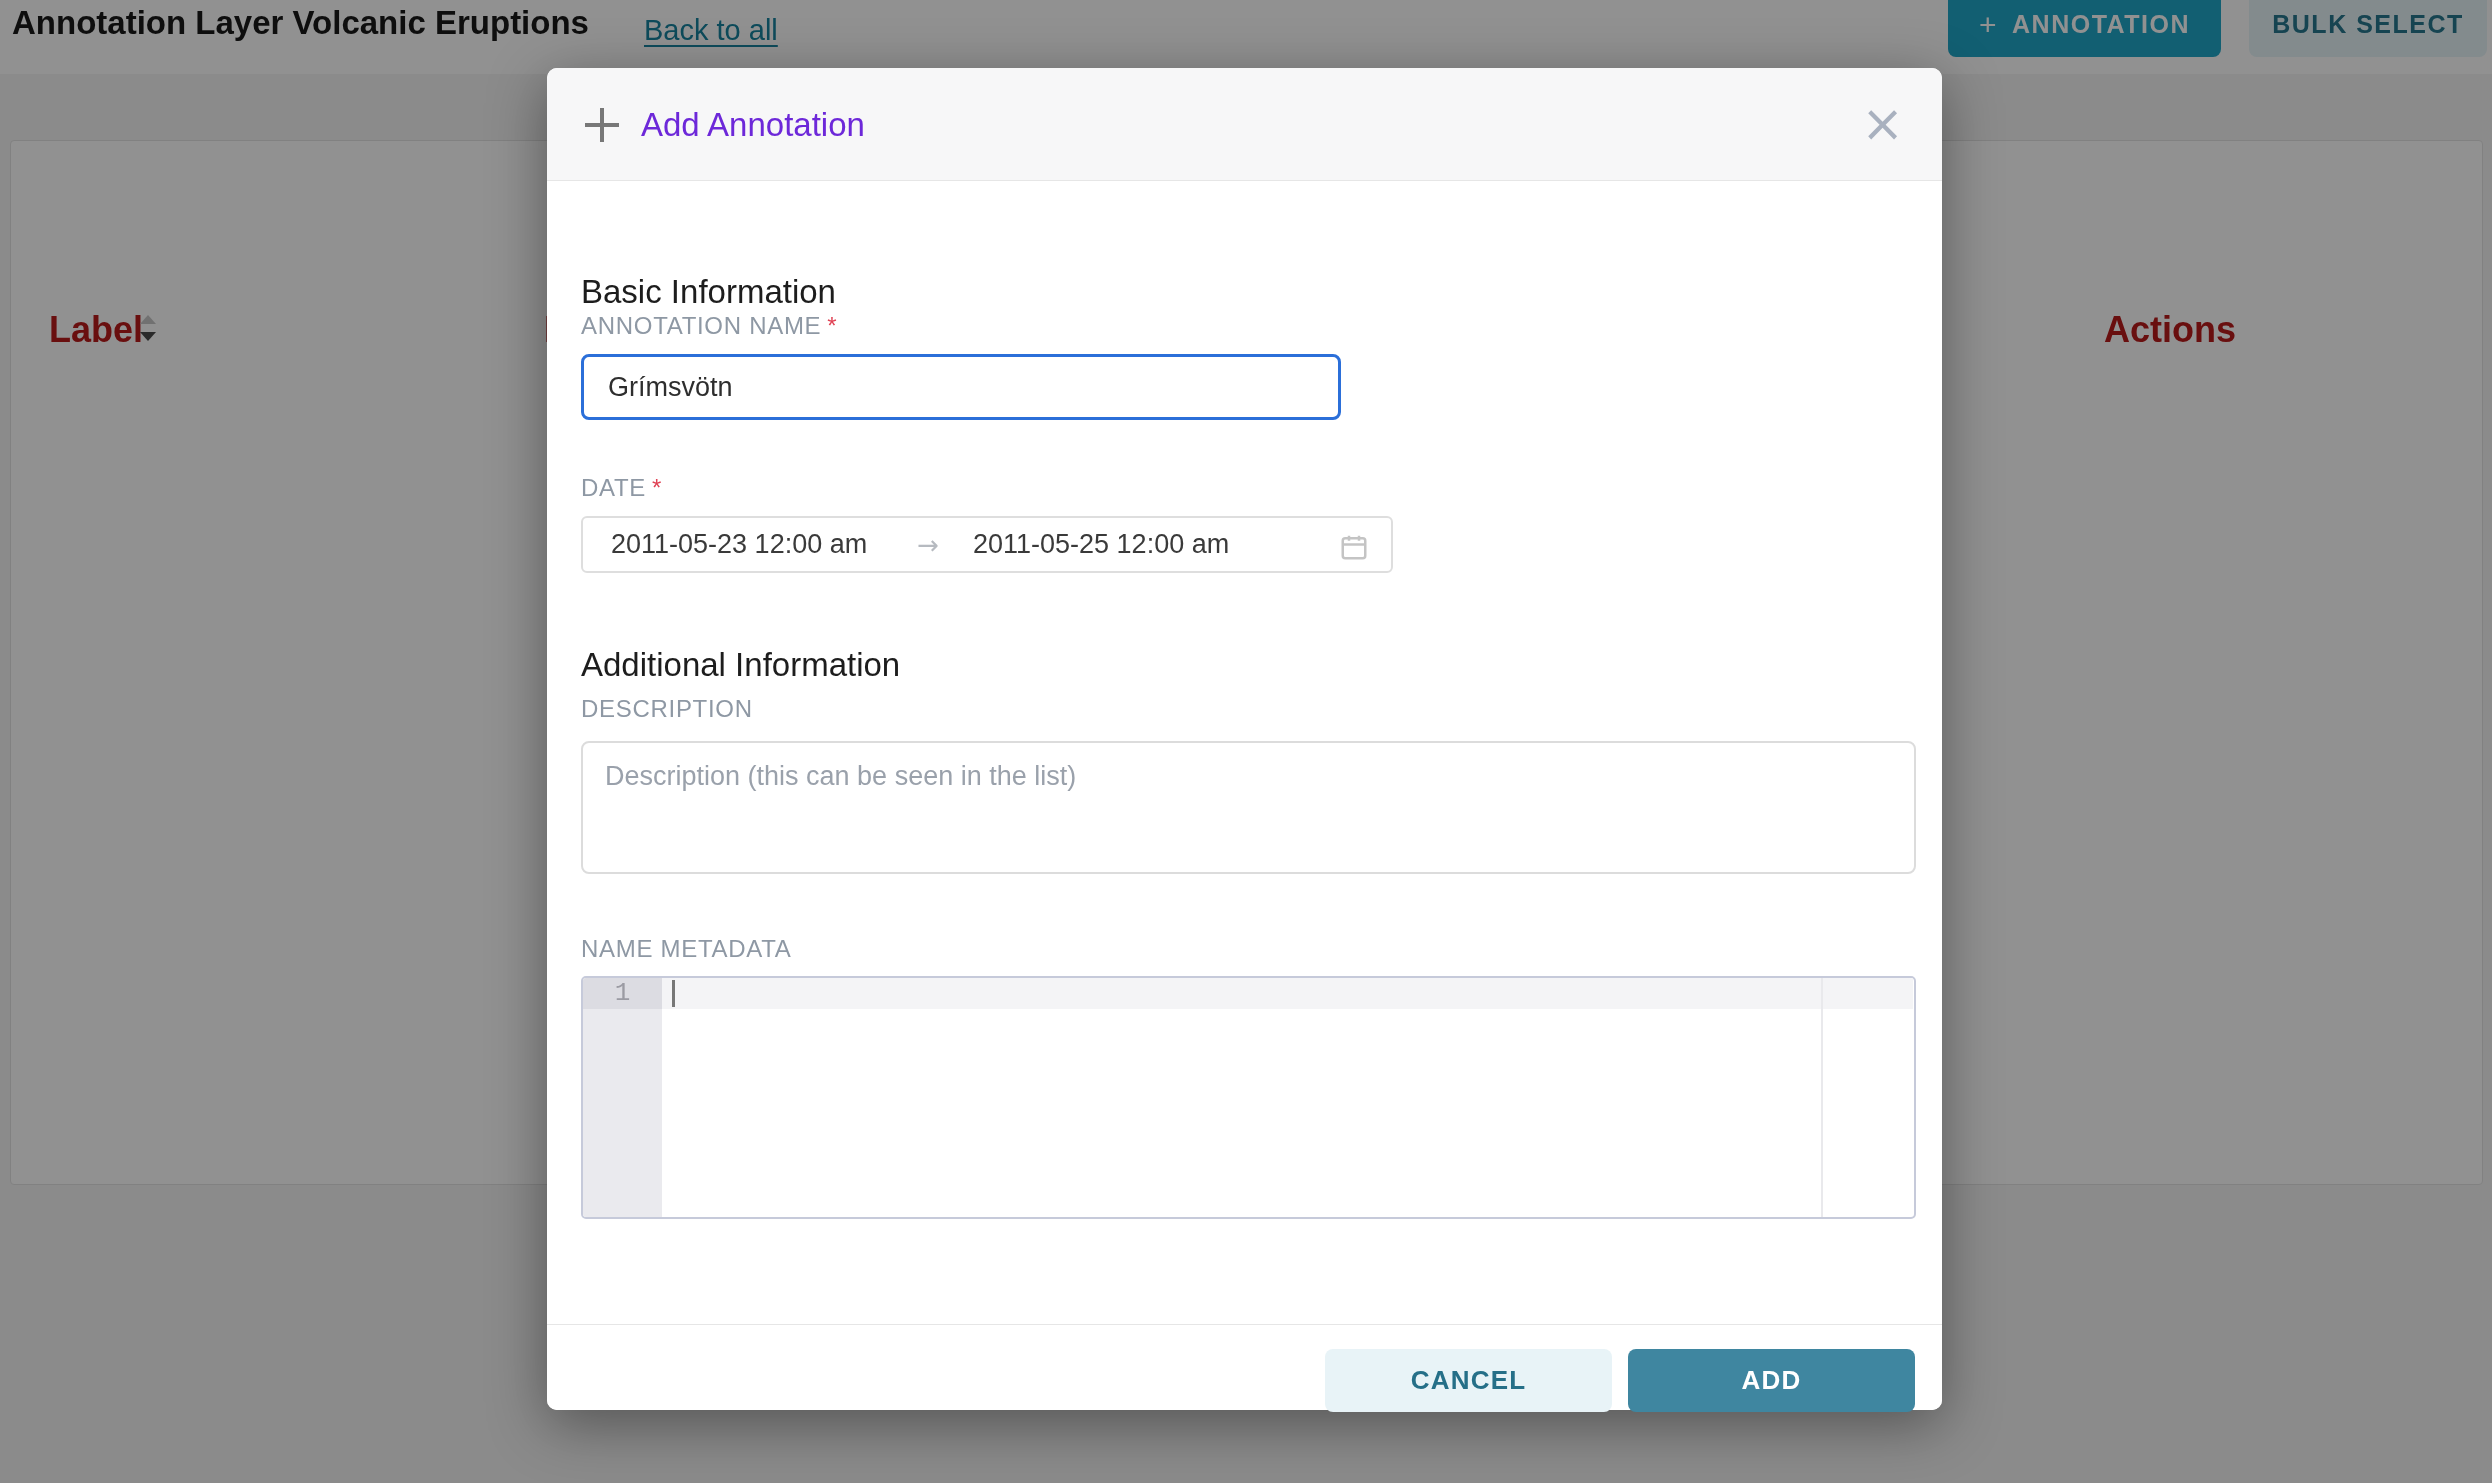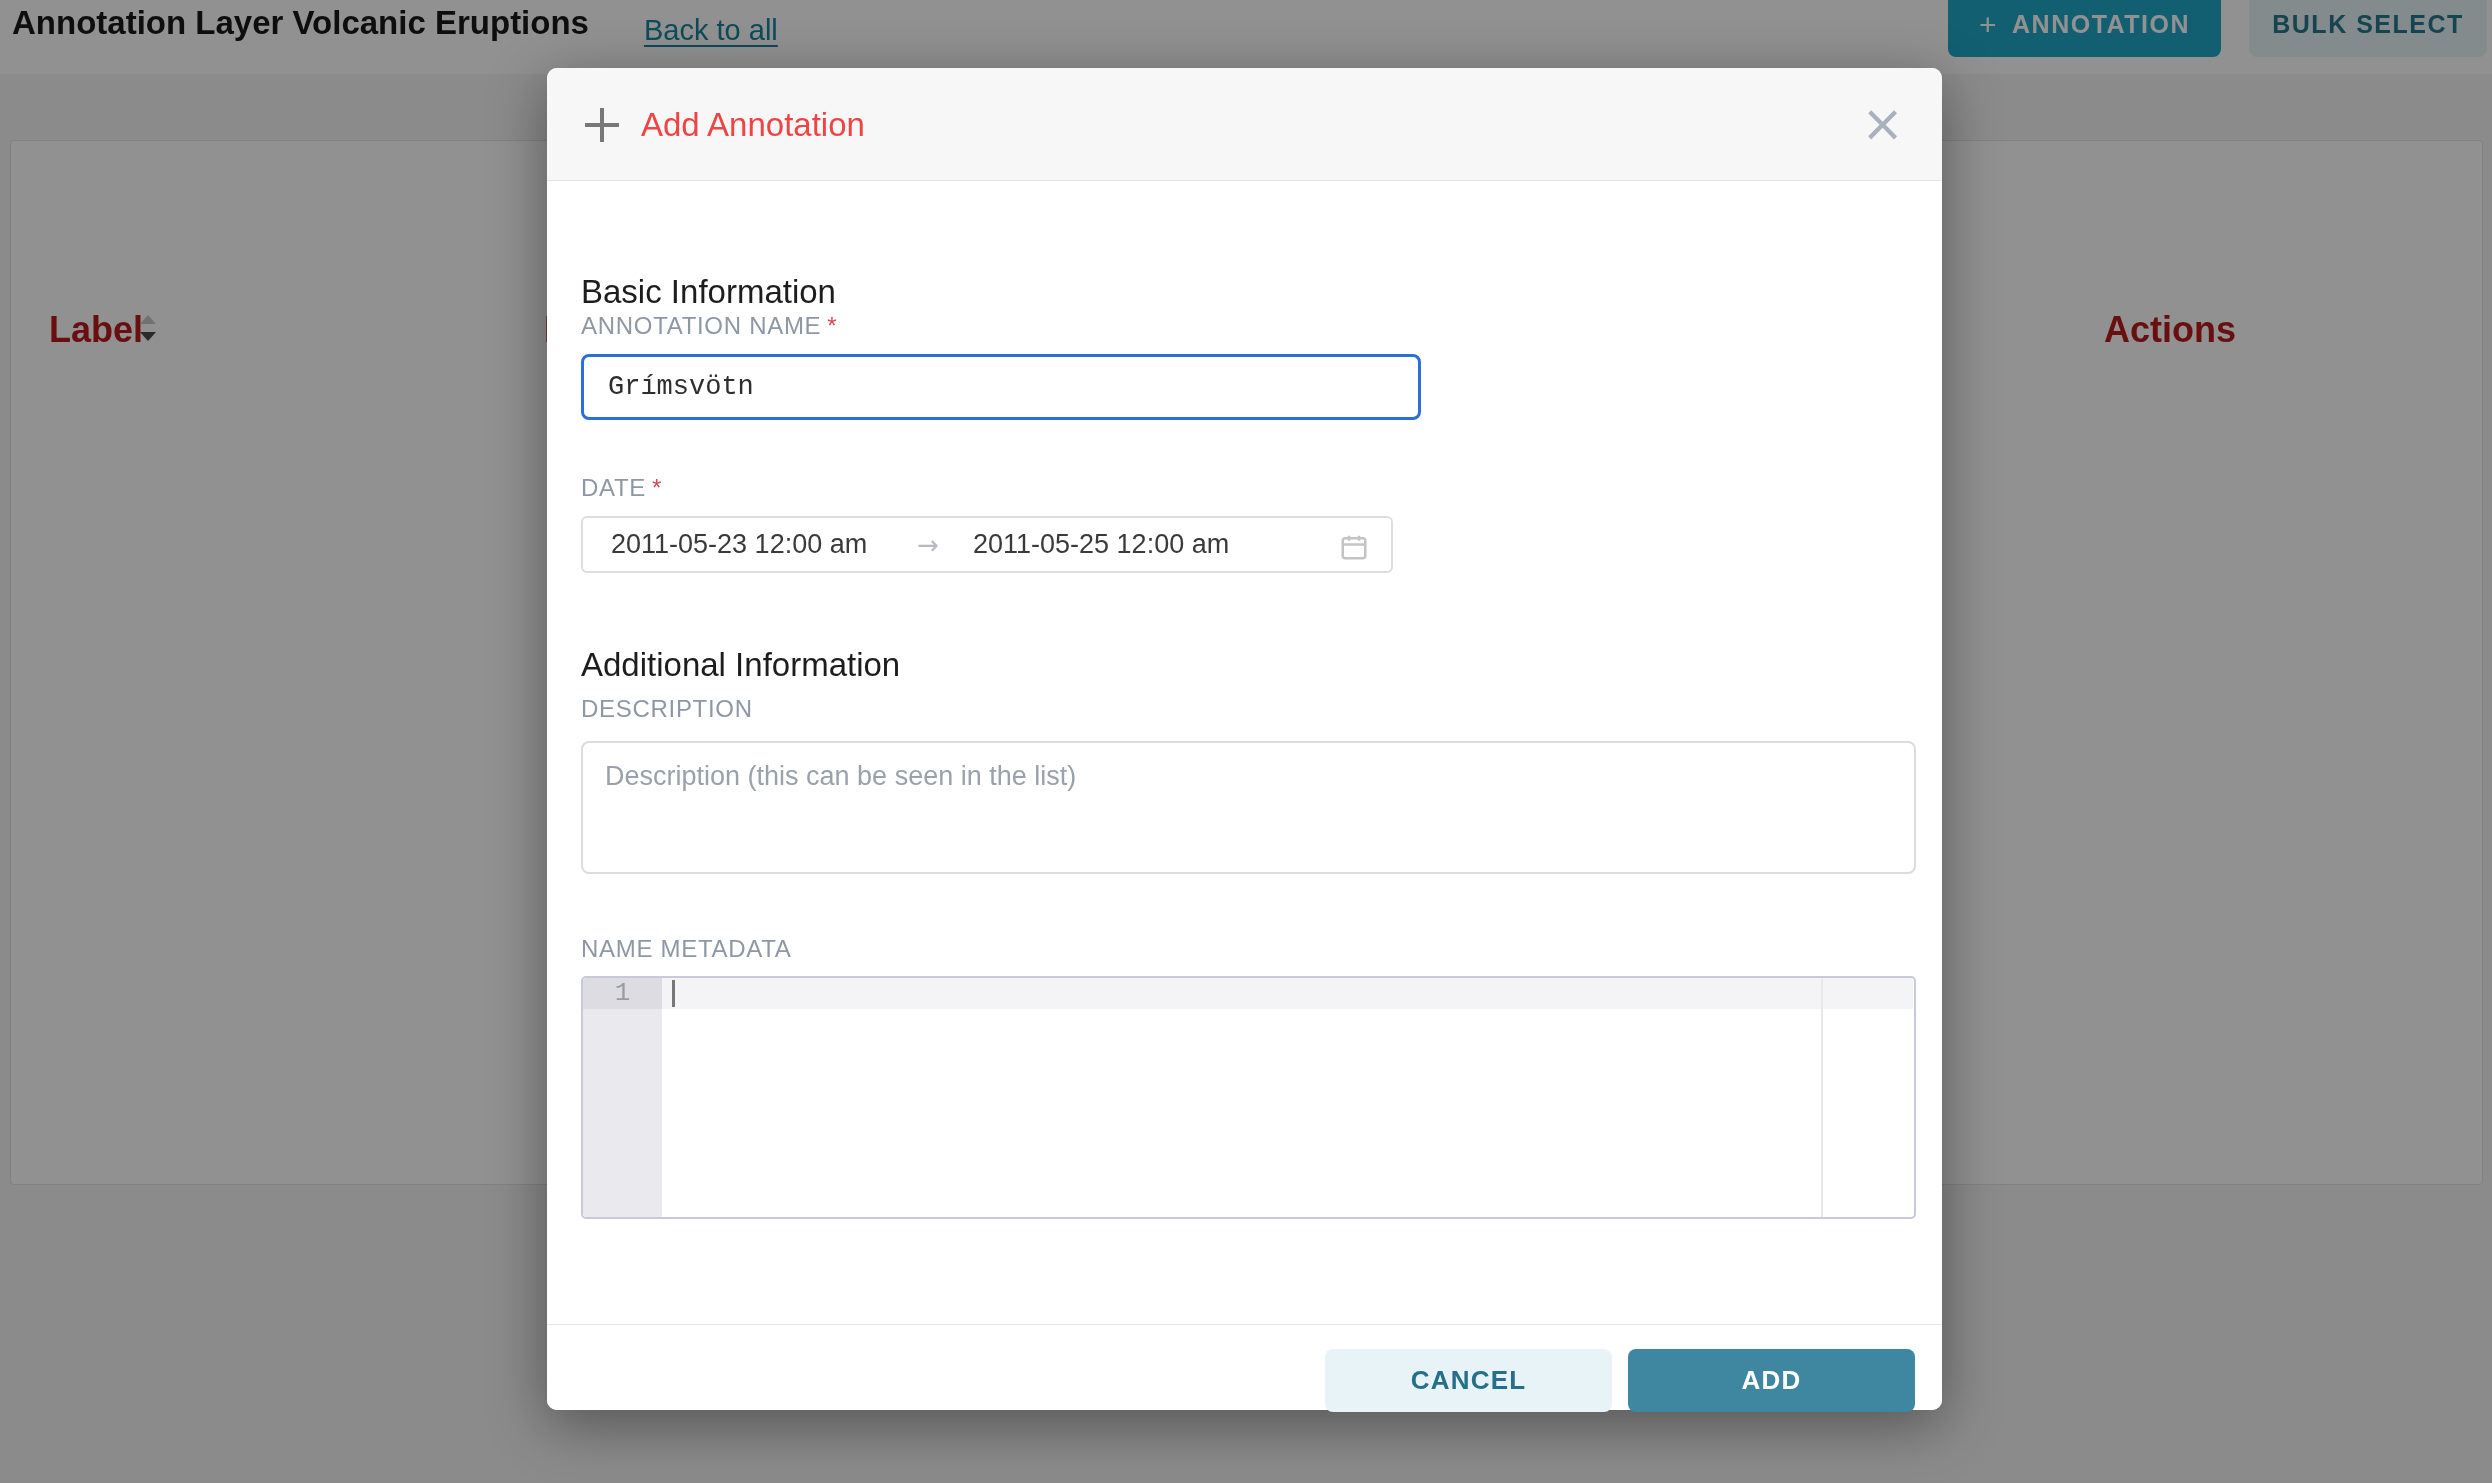--- a/index.html
+++ b/index.html
@@ -35,39 +35,39 @@
 
   
   .modal { position:absolute; left:547px; top:68px; width:1395px; height:1342px; z-index:10;
     background:#ffffff; border-radius:10px; box-shadow:0 14px 59px rgba(0,0,0,0.40); }
   .modal-header { position:absolute; left:0; top:0; width:1395px; height:113px;
     background:#f7f7f8; border-bottom:1px solid #e6e6e6; border-radius:10px 10px 0 0; }
   .modal-plus { position:absolute; left:38px; top:40px; width:34px; height:34px; color:#787878; }
   .modal-plus .h { position:absolute; left:0; top:15px; width:34px; height:4px; background:currentColor; }
   .modal-plus .v { position:absolute; left:15px; top:0; width:4px; height:34px; background:currentColor; }
   .modal-title { position:absolute; left:94px; top:0; height:113px; line-height:113px;
-    font-size:33px; color:#ef4444; }
+    font-size:33px; color:#6d28d9; }
   .modal-close { position:absolute; right:34px; top:30px; width:51px; height:51px; border:none; background:none;
     font-size:51px; line-height:51px; color:#a9b1bf; cursor:pointer; font-family:"DejaVu Sans",sans-serif; }
 
   .section-heading { position:absolute; left:34px; font-size:33px; color:#1d1d1d;margin-top:36px; }
   .h-basic { top:169px; }
   .h-additional { top:542px; }
 
   .field-label { position:absolute; left:34px; font-size:24px; letter-spacing:0.7px;
     color:var(--label-gray,#8e98a4); }
   .req { color:var(--required-red,#e04355); margin-left:6px; }
   .l-name { top:244px; }
   .l-date { top:406px; }
   .l-desc { top:627px; }
   .l-json { top:867px; }
 
-  .name-input { position:absolute; left:34px; top:286px; width:840px; height:66px;
+  .name-input { position:absolute; left:34px; top:286px; width:760px; height:66px;
     border:3px solid var(--focus-border,#2b6fd9); border-radius:8px; outline:none;
-    padding:12px 24px; font-family:Liberation Mono, monospace; font-size:27px; color:#2e2e2e; background:#fff; }
+    padding:12px 24px; font-family:Liberation Sans, sans-serif; font-size:27px; color:#2e2e2e; background:#fff; }
 
   .date-box { position:absolute; left:34px; top:448px; width:812px; height:57px;
     background:#fff; border:2px solid #dedede; border-radius:6px;
     display:flex; align-items:center; cursor:pointer; }
   .date-val { font-size:27px; color:#3a3a3a; white-space:nowrap; }
   .date-start { margin-left:28px; }
   .date-arrow { margin:0 34px 0 50px; font-size:26px; color:#b6bac0; font-family:"DejaVu Sans",sans-serif; }
   .cal-icon { position:absolute; right:22px; top:14px; width:30px; height:30px; color:#c4c4c4; }
 
   .desc-area { position:absolute; left:34px; top:673px; width:1335px; height:133px;

